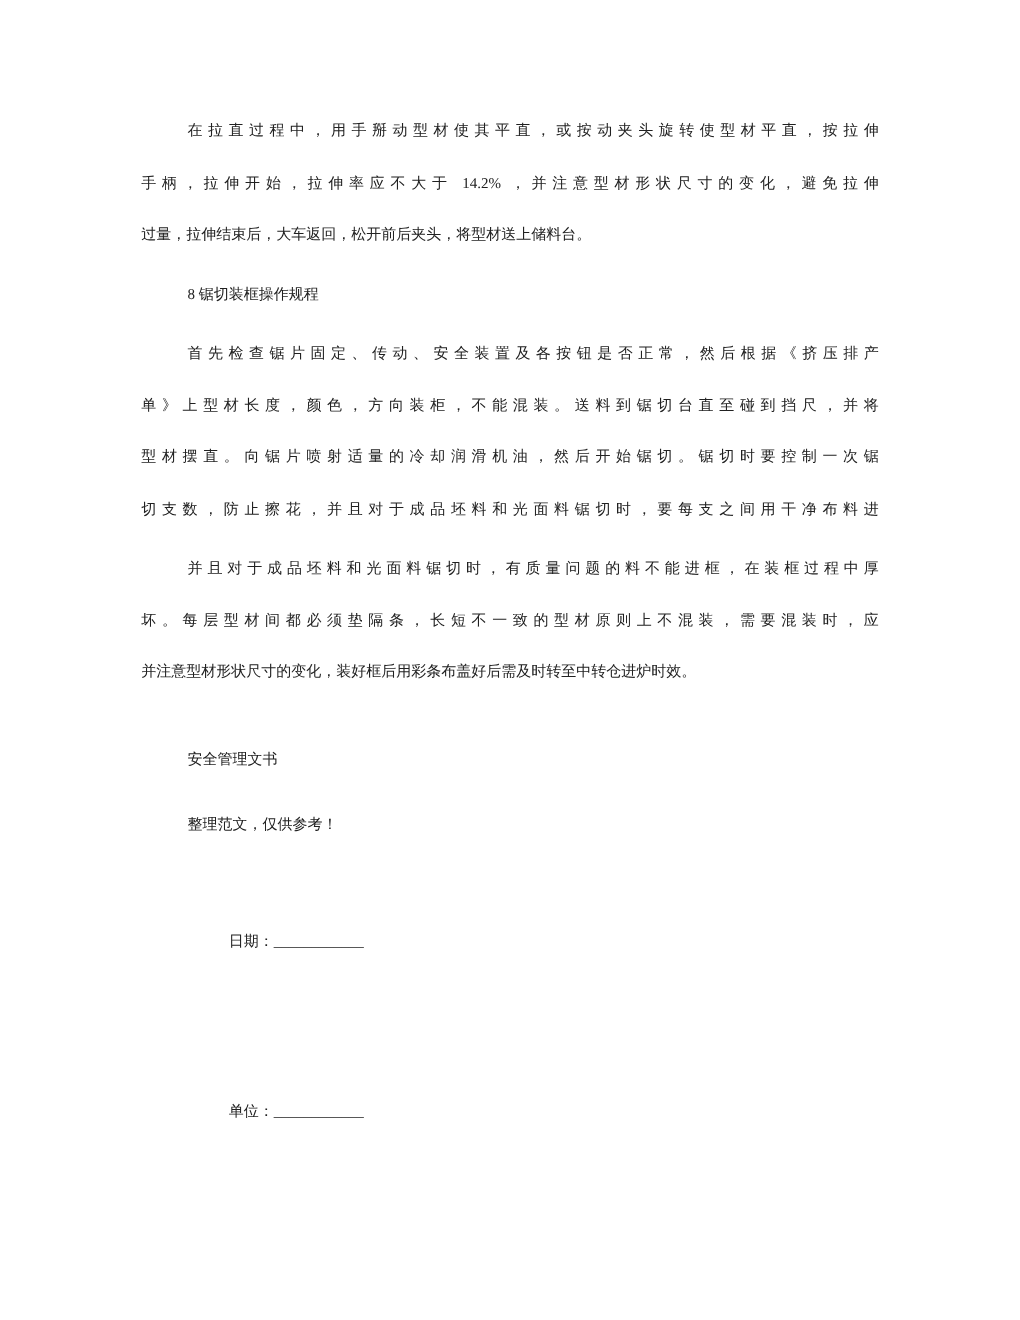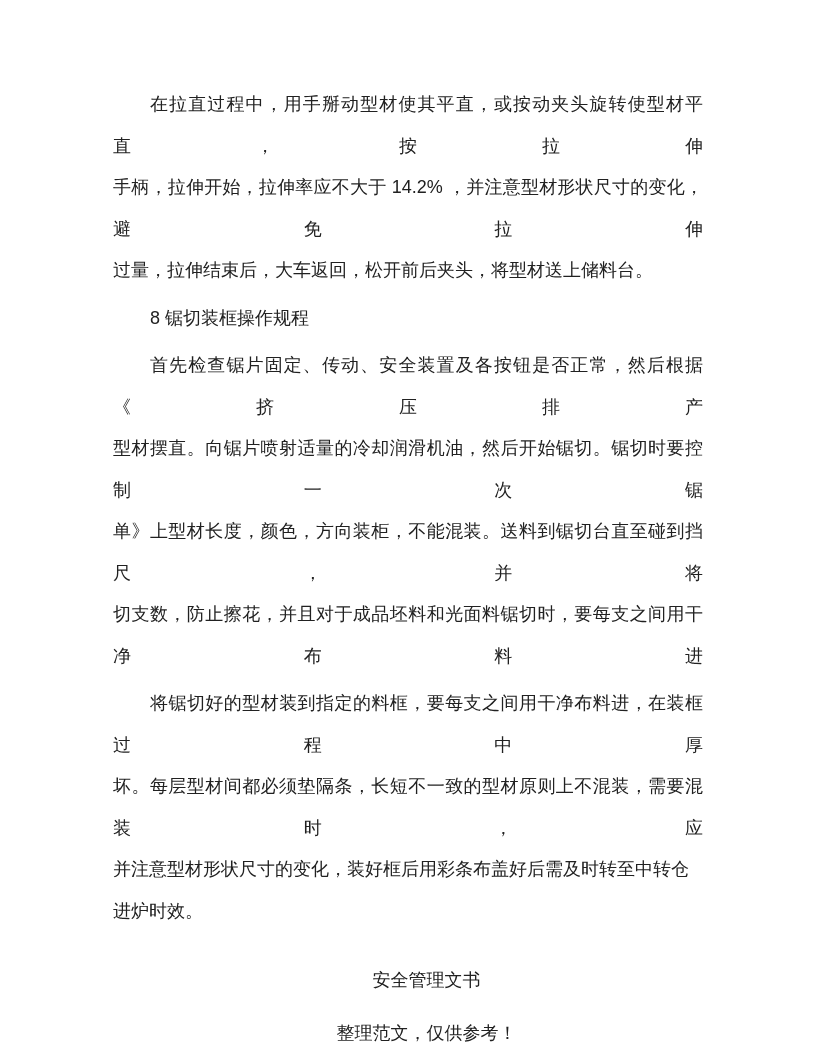--- a/index.html
+++ b/index.html
@@ -7,22 +7,22 @@
     padding: 0;
     background: #ffffff;
   }
   .page {
     position: relative;
     width: 816px;
     height: 1056px;
     background: #ffffff;
     box-sizing: border-box;
     padding: 84px 113px 0 113px;
-    font-family: Liberation Sans, sans-serif;
-    font-size: 18px;
+    font-family: Liberation Serif, serif;
+    font-size: 12px;
     color: #212121;
     overflow: hidden;
   }
   .para {
     margin: 0 0 6px 0;
   }
   .ln {
     line-height: 41.5px;
     white-space: pre-wrap;
   }
@@ -32,21 +32,20 @@
   .full {
     text-align: justify;
     text-align-last: justify;
     text-justify: inter-character;
   }
   .footer-block {
     margin-top: 28px;
   }
   .footer-block .para {
     margin-bottom: 11px;
-    text-align: center;
   }
   .sign {
     padding-left: 46px;
   }
   .blank {
     letter-spacing: 0;
   }
 </style>
 </head>
 <body>
@@ -59,27 +58,27 @@
     <div class="ln">过量，拉伸结束后，大车返回，松开前后夹头，将型材送上储料台。</div>
   </div>
 
 
   <div class="para">
     <div class="ln first">8 锯切装框操作规程</div>
   </div>
 
   <div class="para">
     <div class="ln first full">首先检查锯片固定、传动、安全装置及各按钮是否正常，然后根据《挤压排产</div>
+    <div class="ln full">单》上型材长度，颜色，方向装柜，不能混装。送料到锯切台直至碰到挡尺，并将</div>
     <div class="ln full">型材摆直。向锯片喷射适量的冷却润滑机油，然后开始锯切。锯切时要控制一次锯</div>
-    <div class="ln full">单》上型材长度，颜色，方向装柜，不能混装。送料到锯切台直至碰到挡尺，并将</div>
     <div class="ln full">切支数，防止擦花，并且对于成品坯料和光面料锯切时，要每支之间用干净布料进</div>
   </div>
 
   <div class="para">
-    <div class="ln first full">将锯切好的型材装到指定的料框，要每支之间用干净布料进，在装框过程中厚</div>
+    <div class="ln first full">并且对于成品坯料和光面料锯切时，有质量问题的料不能进框，在装框过程中厚</div>
     <div class="ln full">坏。每层型材间都必须垫隔条，长短不一致的型材原则上不混装，需要混装时，应</div>
     <div class="ln">并注意型材形状尺寸的变化，装好框后用彩条布盖好后需及时转至中转仓进炉时效。</div>
   </div>
 
   <div class="footer-block">
     <div class="para">
       <div class="ln first">安全管理文书</div>
     </div>
     <div class="para">
       <div class="ln first">整理范文，仅供参考！</div>

